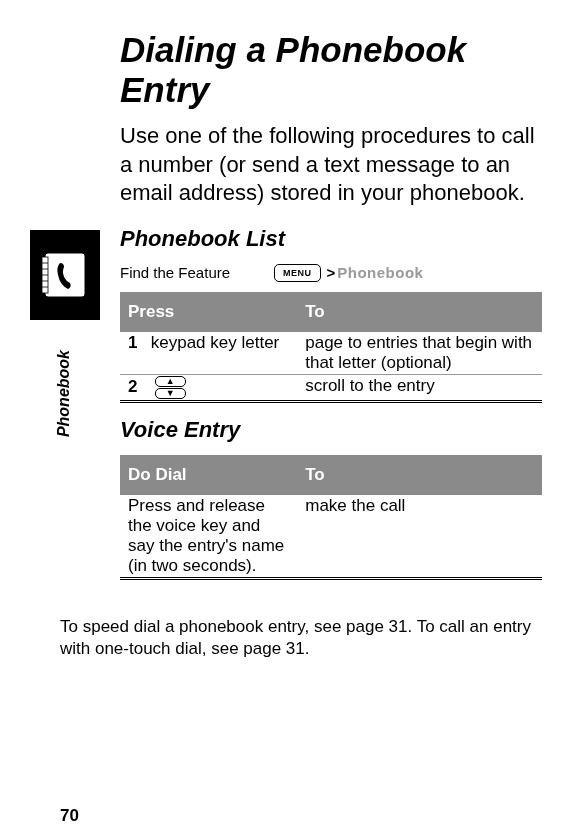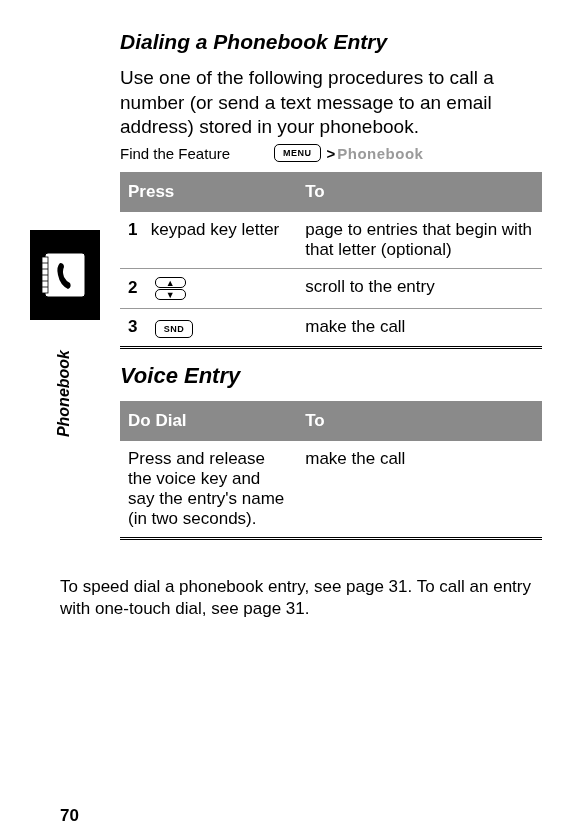--- a/index.html
+++ b/index.html
@@ -39,29 +39,29 @@
       font-size: 16px;
       writing-mode: vertical-rl;
       transform: rotate(180deg);
       margin-top: 30px;
       margin-left: 25px;
     }
     .content {
       margin-left: 90px;
     }
     h1 {
-      font-size: 21px;
+      font-size: 35px;
       font-style: italic;
       font-weight: bold;
       margin-bottom: 12px;
     }
     .intro {
-      font-size: 19px;
+      font-size: 22px;
       line-height: 1.3;
-      margin-bottom: 4px;
+      margin-bottom: 18px;
     }
     h2 {
       font-size: 22px;
       font-style: italic;
       font-weight: bold;
       margin-bottom: 12px;
       margin-top: 8px;
     }
     .find-row {
       display: flex;
@@ -102,21 +102,21 @@
       margin-bottom: 14px;
     }
     thead th {
       background: #8a8a8a;
       color: #fff;
       text-align: left;
       padding: 10px 8px;
       font-weight: bold;
     }
     tbody td {
-      padding: 8px 8px;
+      padding: 1px 8px;
       vertical-align: top;
     }
     tbody tr {
       border-bottom: 1px solid #999;
     }
     tbody tr:last-child {
       border-bottom: 3px double #000;
     }
     .step-num {
       font-weight: bold;
@@ -169,20 +169,21 @@
       <path d="M 20 18 Q 16 22 18 30 Q 20 40 28 44 Q 32 42 30 38 Q 26 36 24 32 Q 22 26 24 22 Q 24 18 20 18" fill="#000"></path>
     </svg>
   </div>
   <div class="side-label">Phonebook</div>
 </div>
 
 <div class="content">
   <h1>Dialing a Phonebook Entry</h1>
   <p class="intro">Use one of the following procedures to call a number (or send a text message to an email address) stored in your phonebook.</p>
 
+  <h2>Phonebook List</h2>
 
   <div class="find-row">
     <span class="find-label">Find the Feature</span>
     <span class="key-pill">MENU</span>
     <span class="breadcrumb-sep">&gt;</span>
     <span class="breadcrumb-item">Phonebook</span>
   </div>
 
   <table>
     <thead>
@@ -202,27 +203,20 @@
       <tr>
         <td>
           <span class="step-num">2</span>
           <span class="nav-keys">
             <span class="key-pill">▲</span>
             <span class="key-pill">▼</span>
           </span>
         </td>
         <td>scroll to the entry</td>
       </tr>
-      <tr>
-        <td>
-          <span class="step-num">3</span>
-          <span class="key-pill">SND</span>
-        </td>
-        <td>make the call</td>
-      </tr>
     </tbody>
   </table>
 
   <h2>Voice Entry</h2>
 
   <table>
     <thead>
       <tr>
         <th class="press-col">Do Dial</th>
         <th>To</th>

